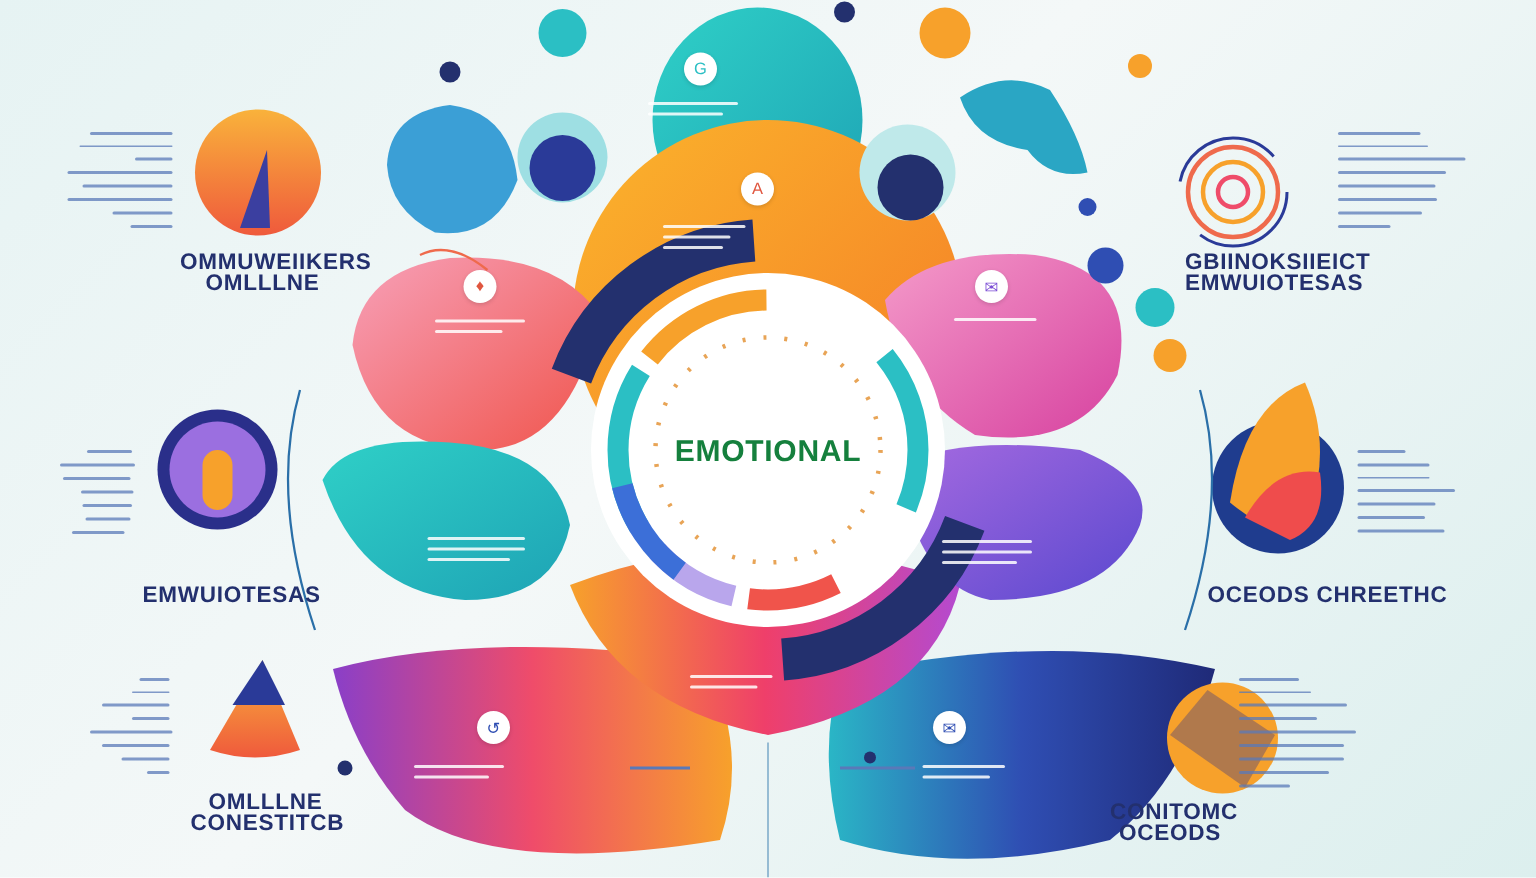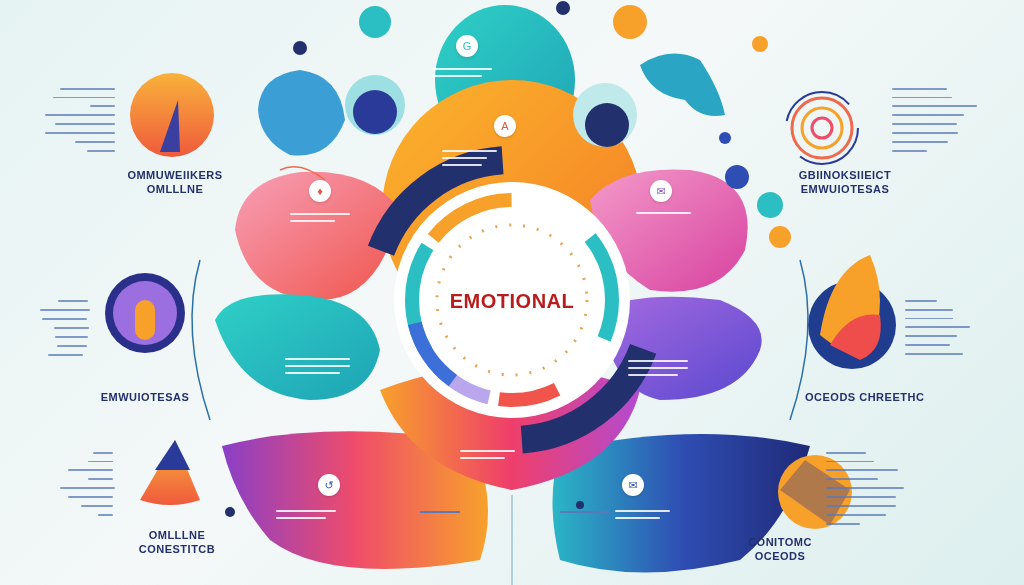--- a/index.html
+++ b/index.html
@@ -1,20 +1,20 @@
 <!DOCTYPE html>
 <html><head>
 <meta charset="utf-8">
 <style>
   html,body{margin:0;padding:0;}
   body{width:1024px;height:585px;overflow:hidden;position:relative;
        background:linear-gradient(135deg,#e6f3f3 0%,#f4f8f8 45%,#dcefee 100%);
        font-family:"Liberation Sans",sans-serif;}
   .abs{position:absolute;}
-  .label{position:absolute;font-weight:bold;color:#23306e;font-size:11px;letter-spacing:0.5px;text-align:center;line-height:14px;white-space:nowrap;}
+  .label{position:absolute;font-weight:bold;color:#23306e;font-size:15px;letter-spacing:0.5px;text-align:center;line-height:14px;white-space:nowrap;}
   .lines{position:absolute;}
   .lines div{height:2px;background:#5a79b8;margin:0 0 7px 0;opacity:.75;border-radius:1px;}
   .inner-lines div{height:2px;background:#fff;opacity:.85;margin-bottom:5px;border-radius:1px;}
   .badge{position:absolute;width:22px;height:22px;border-radius:50%;background:#fff;display:flex;align-items:center;justify-content:center;font-size:11px;color:#e0563f;box-shadow:0 1px 3px rgba(0,0,0,.15);}
   svg{position:absolute;left:0;top:0;}
 </style>
 </head>
 <body>
 
 <svg width="1024" height="585" viewBox="0 0 1024 585">
@@ -128,21 +128,21 @@
 
   <path d="M200 260 Q180 330 210 420" fill="none" stroke="#2a6fa8" stroke-width="1.5"></path>
   <path d="M800 260 Q820 330 790 420" fill="none" stroke="#2a6fa8" stroke-width="1.5"></path>
   <path d="M325 180 Q300 160 280 170" fill="none" stroke="#ef6a4c" stroke-width="1.5"></path>
 
   <line x1="512" y1="495" x2="512" y2="585" stroke="#7aa8c8" stroke-width="1"></line>
   <line x1="420" y1="512" x2="460" y2="512" stroke="#5a79b8" stroke-width="2"></line>
   <line x1="560" y1="512" x2="610" y2="512" stroke="#5a79b8" stroke-width="2"></line>
 </svg>
 
-<div class="abs" style="left:392px;top:290px;width:240px;text-align:center;color:#b91c1c;font-weight:bold;font-size:20px;line-height:22px;letter-spacing:0.5px;">
+<div class="abs" style="left:392px;top:290px;width:240px;text-align:center;color:#15803d;font-weight:bold;font-size:20px;line-height:22px;letter-spacing:0.5px;">
   <div>EMOTIONAL</div>
 </div>
 
 <div class="badge" style="left:494px;top:115px;background:#fff;">
     <span>A</span>
   </div>
 <div class="badge" style="left:456px;top:35px;color:#2bbfc4;">
     <span>G</span>
   </div>
 <div class="badge" style="left:309px;top:180px;">

